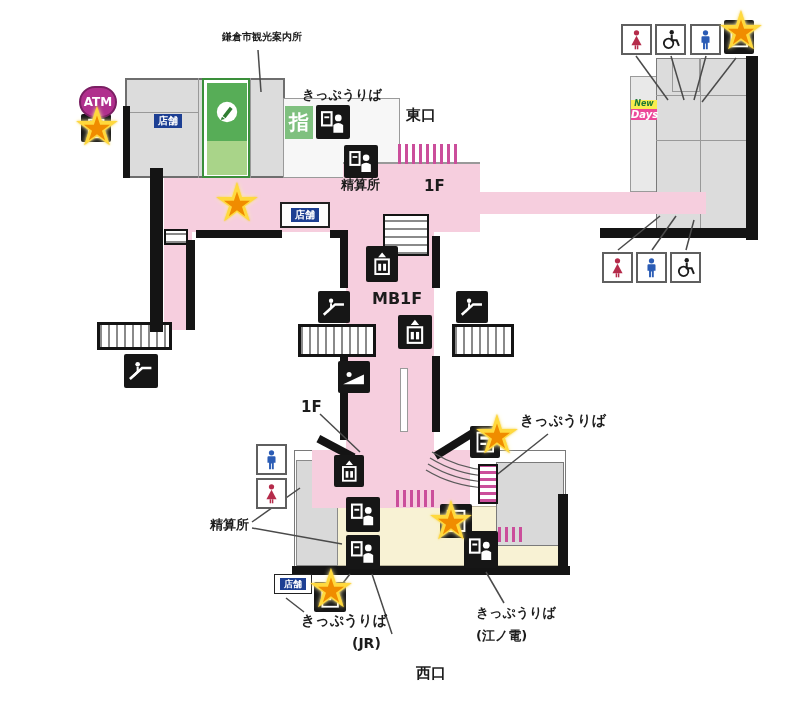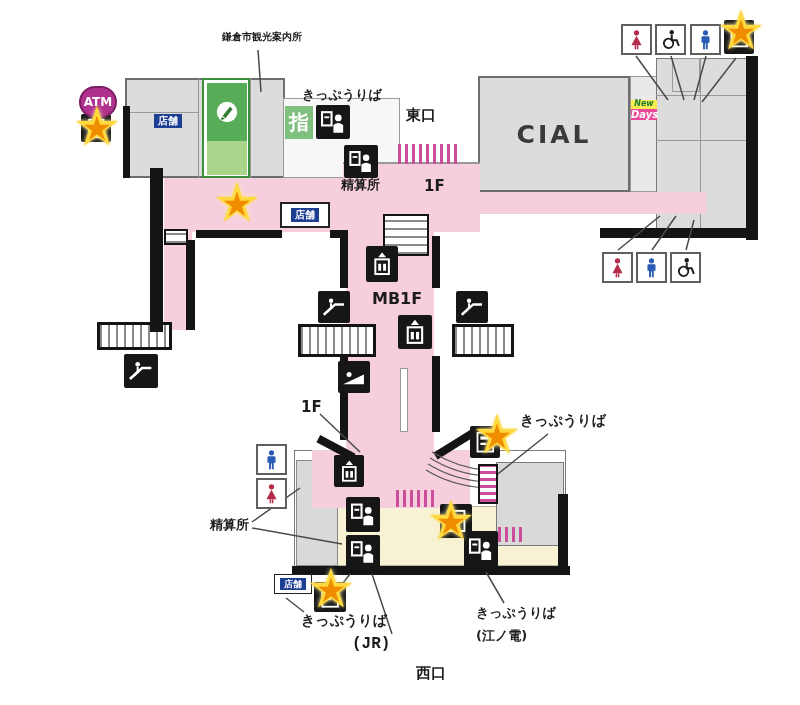--- a/index.html
+++ b/index.html
@@ -110,23 +110,20 @@
 
   <div class="greencol" style="left:202px;top:78px;width:48px;height:100px;">
     <div class="greentile" style="left:3px;top:3px;width:40px;height:58px;">
       <svg>
           <use href="#i-pen"></use>
         </svg>
     </div>
     <div class="greenlow" style="left:3px;top:61px;width:40px;height:34px;"></div>
   </div>
 
-  <div class="shape gray" style="left:478px;top:76px;width:152px;height:116px;display:flex;align-items:center;justify-content:center;">
-    <span class="lbl" style="position:static;font-size:25px;letter-spacing:3px;color:#3a3a3a;">CIAL</span>
-  </div>
   <div class="shape grayl" style="left:630px;top:76px;width:28px;height:116px;"></div>
   <div class="nd" style="left:631px;top:100px;">
     <span class="n1">New</span>
     <span class="n2">Days</span>
   </div>
   <div class="shape" style="left:656px;top:58px;width:92px;height:180px;background:#dcdcdc;border:1.5px solid #7a7a7a;box-sizing:border-box;"></div>
   <div class="thinline" style="left:700px;top:58px;width:1px;height:180px;"></div>
   <div class="thinline" style="left:656px;top:95px;width:92px;height:1px;"></div>
   <div class="thinline" style="left:656px;top:140px;width:92px;height:1px;"></div>
   <div class="shape" style="left:672px;top:58px;width:28px;height:34px;border:1px solid #999;box-sizing:border-box;"></div>
@@ -348,21 +345,21 @@
   <span class="lbl" style="left:222px;top:30px;font-size:10px;">鎌倉市観光案内所</span>
   <span class="lbl" style="left:302px;top:86px;font-size:13px;">きっぷうりば</span>
   <span class="lbl" style="left:406px;top:106px;font-size:15px;">東口</span>
   <span class="lbl" style="left:341px;top:176px;font-size:13px;">精算所</span>
   <span class="lbl" style="left:424px;top:177px;font-size:15px;">1F</span>
   <span class="lbl" style="left:372px;top:289px;font-size:16px;">MB1F</span>
   <span class="lbl" style="left:301px;top:398px;font-size:15px;">1F</span>
   <span class="lbl" style="left:520px;top:412px;font-size:14px;">きっぷうりば</span>
   <span class="lbl" style="left:210px;top:516px;font-size:13px;">精算所</span>
   <span class="lbl" style="left:301px;top:612px;font-size:14px;">きっぷうりば</span>
-  <span class="lbl" style="left:352px;top:635px;font-size:16px;font-family:Liberation Mono, monospace;">(JR)</span>
+  <span class="lbl" style="left:352px;top:635px;font-size:14px;">(JR)</span>
   <span class="lbl" style="left:476px;top:604px;font-size:13px;">きっぷうりば</span>
   <span class="lbl" style="left:476px;top:627px;font-size:13px;">(江ノ電)</span>
   <span class="lbl" style="left:416px;top:664px;font-size:15px;text-align:right;">西口</span>
 
   <div class="star" style="left:97px;top:129px;">
       <span class="s-outer">★</span>
       <span class="s-inner">★</span>
     </div>
   <div class="star" style="left:237px;top:205px;">
       <span class="s-outer">★</span>

